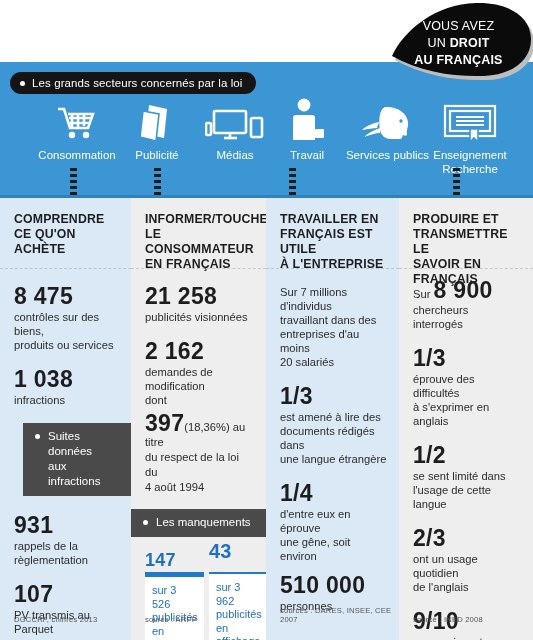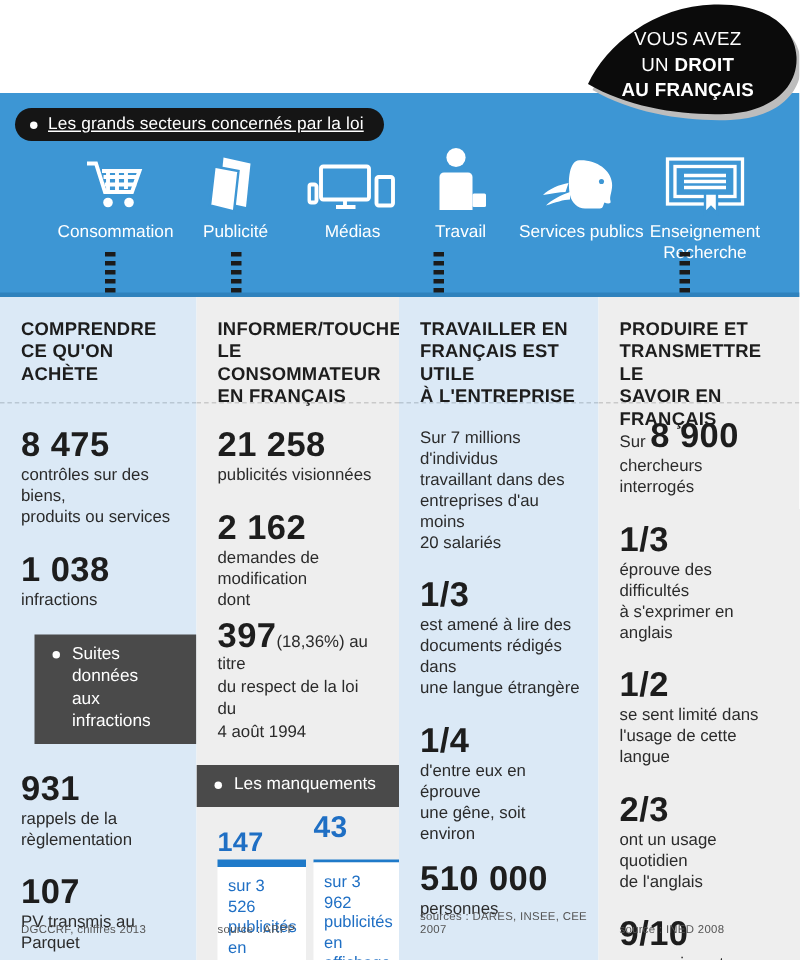--- a/index.html
+++ b/index.html
@@ -57,21 +57,20 @@
     display: inline-flex;
     align-items: center;
     background: #151515;
     color: #ffffff;
     border-radius: 11px;
     height: 22px;
     padding: 0 14px 0 10px;
     font-size: 11.5px;
     letter-spacing: 0.1px;
     white-space: nowrap;
-    text-decoration: underline;
   }
   .pill .dot {
     width: 5px; height: 5px;
     border-radius: 50%;
     background: #ffffff;
     margin-right: 7px;
     flex: none;
   }
   #sectors-pill { left: 10px; top: 72px; }
 

